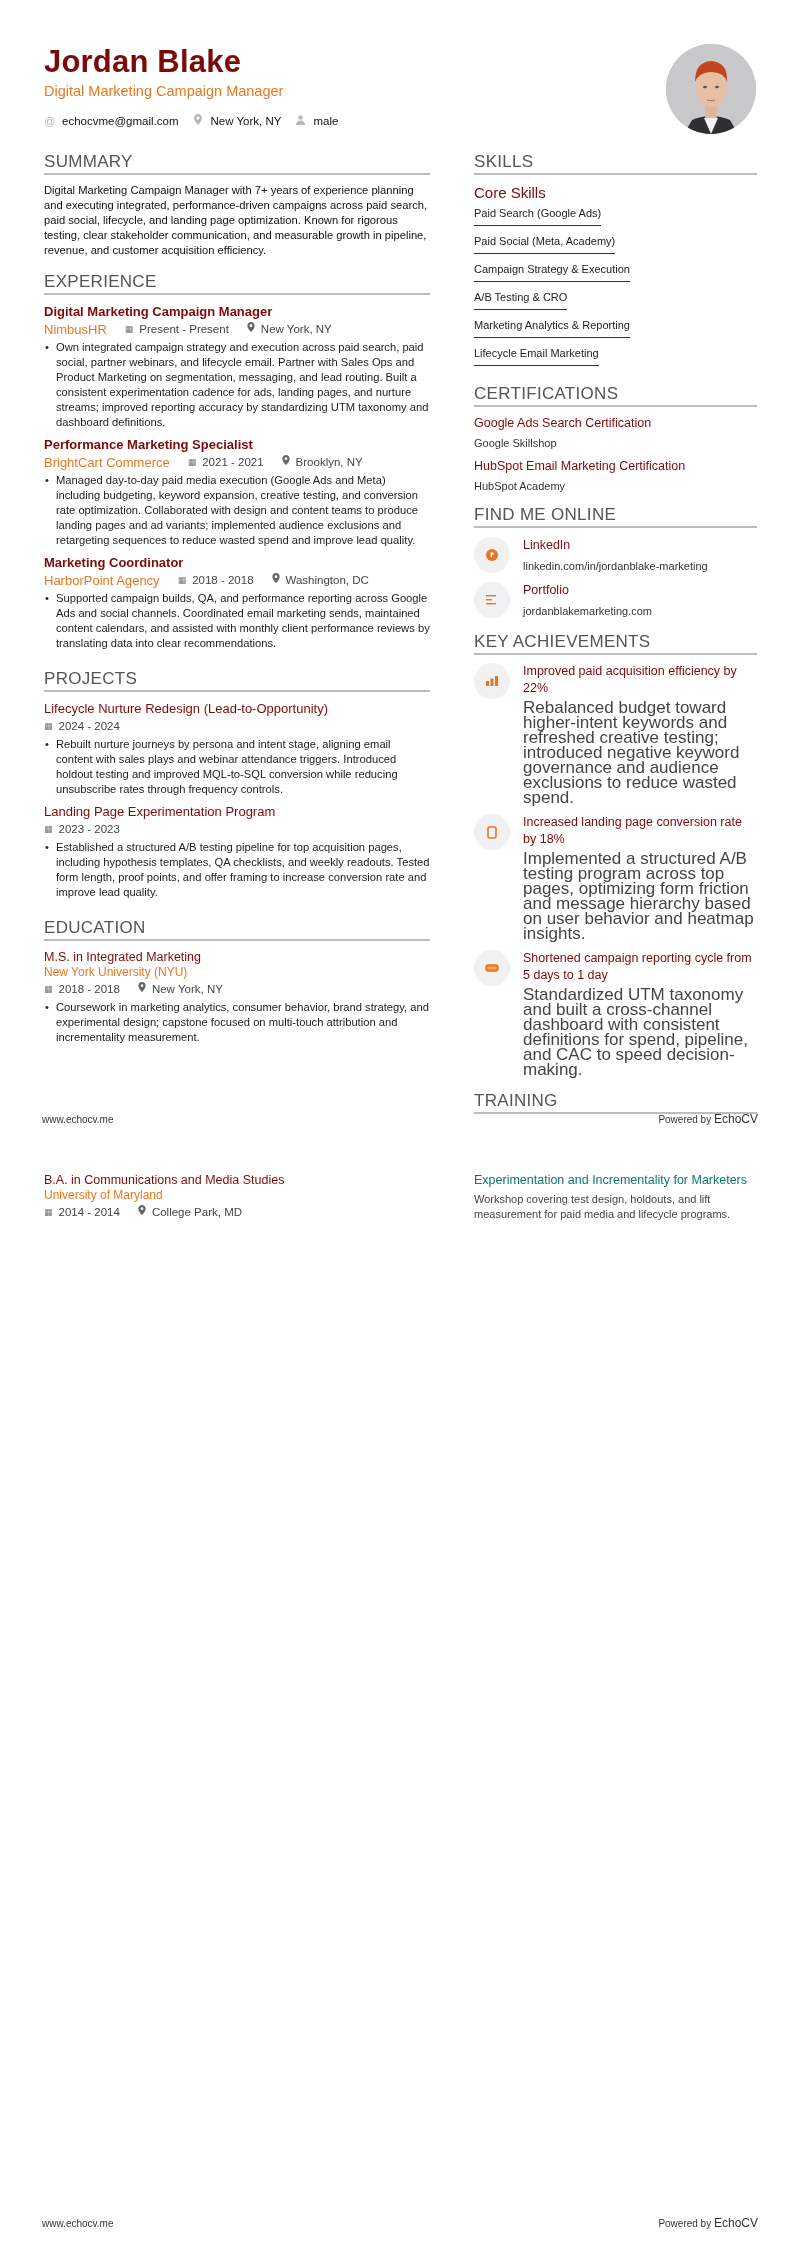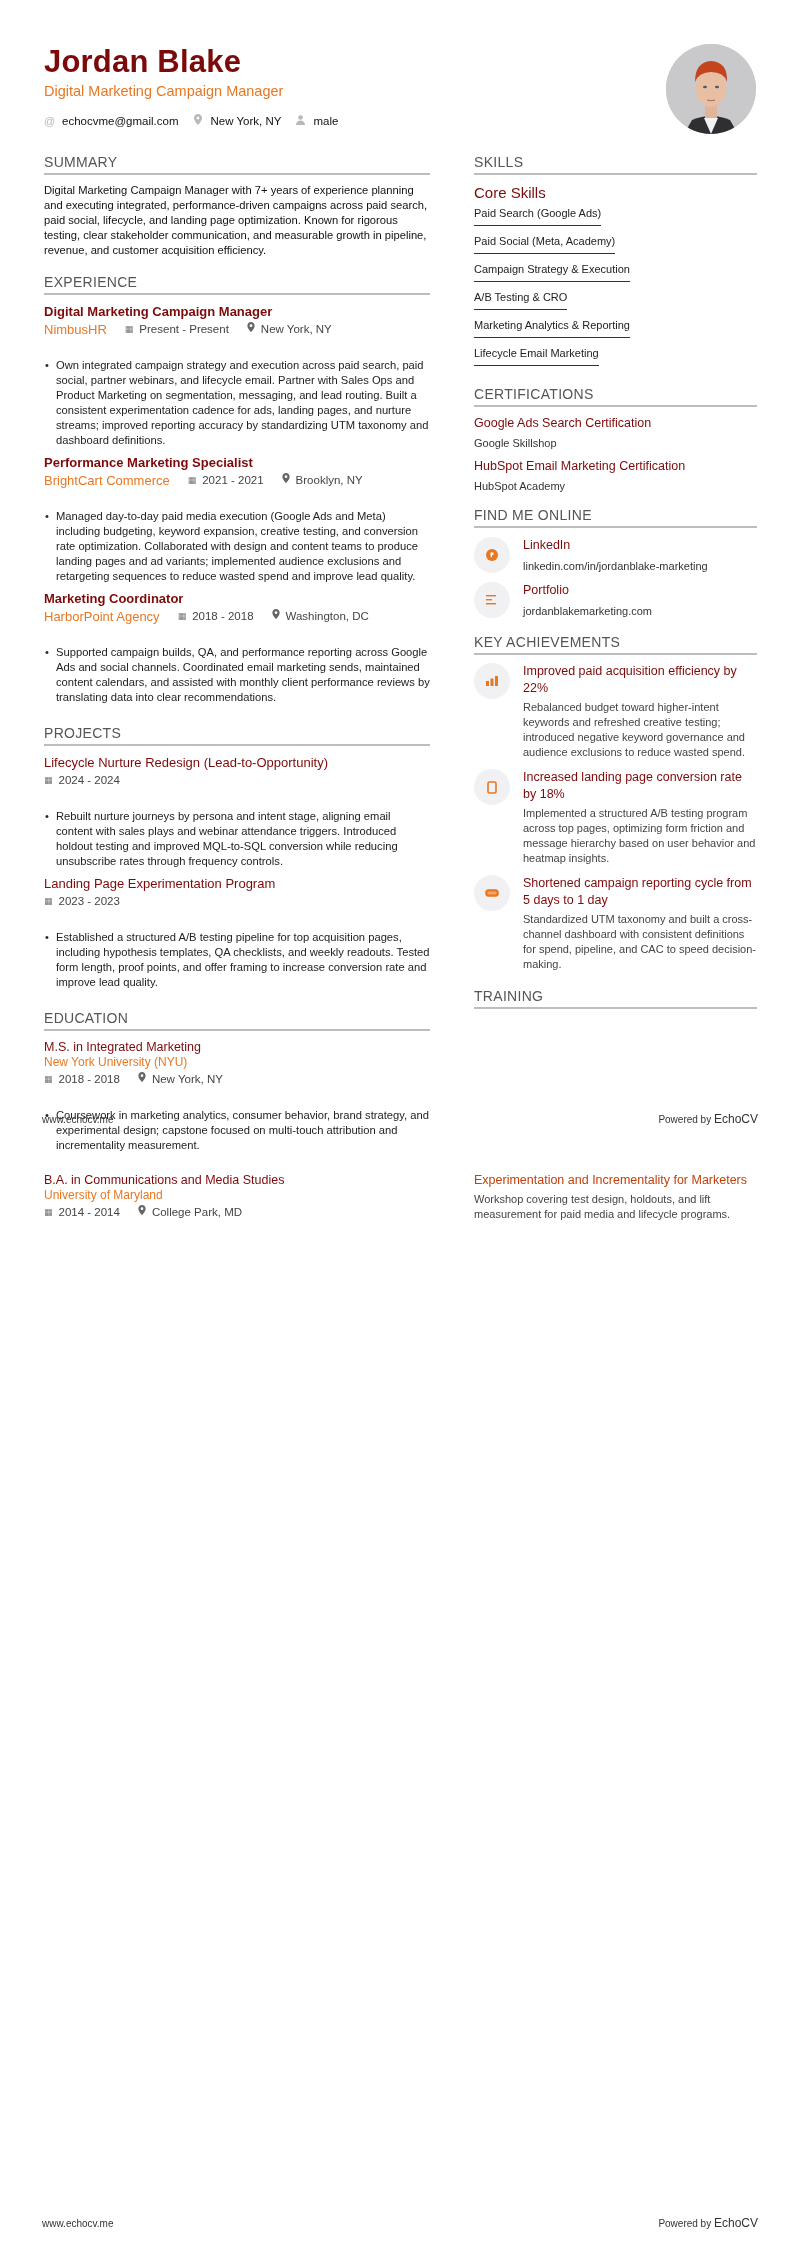--- a/index.html
+++ b/index.html
@@ -13,29 +13,29 @@
   .name { font-size: 31px; font-weight: bold; color: #7d0a0a; line-height: 36px; letter-spacing: 0.2px; }
   .title { font-size: 14.5px; color: #e87722; margin-top: 2px; line-height: 18px; }
   .contact { display: flex; align-items: center; margin-top: 14px; font-size: 11.5px; color: #111; }
   .contact-item { display: flex; align-items: center; margin-right: 14px; }
   .contact-item .ic { color: #b8b8b8; font-size: 11px; margin-right: 8px; width: 10px; text-align: center; }
   .avatar { position: absolute; left: 666px; top: 44px; width: 90px; height: 90px; border-radius: 50%; overflow: hidden; background: #c9c9c9; }
 
   .col-left { position: absolute; left: 44px; width: 386px; }
   .col-right { position: absolute; left: 474px; width: 283px; }
 
-  .sec-title { font-size: 14px; color: #555; letter-spacing: 0.3px; line-height: 16px; padding-bottom: 3px; border-bottom: 2px solid #bdbdbd; margin-bottom: 8px; }
+  .sec-title { font-size: 17px; color: #555; letter-spacing: 0.3px; line-height: 16px; padding-bottom: 3px; border-bottom: 2px solid #bdbdbd; margin-bottom: 8px; }
   .summary { font-size: 11.2px; line-height: 15px; color: #111; }
 
   .job-title { font-size: 13px; font-weight: bold; color: #7d0a0a; line-height: 17px; }
   .meta-row { display: flex; align-items: center; font-size: 11.5px; color: #444; line-height: 17px; margin-top: 1px; }
   .company { color: #e87722; font-size: 13px; margin-right: 18px; }
   .meta-ic { color: #777; font-size: 9px; margin-right: 6px; }
   .meta-gap { margin-right: 18px; }
-  ul.bullets { list-style: none; margin-top: 20px; }
+  ul.bullets { list-style: none; margin-top: 2px; }
   ul.bullets li { position: relative; padding-left: 12px; font-size: 11.2px; line-height: 15px; color: #222; }
   ul.bullets li::before { content: "•"; position: absolute; left: 1px; top: 0; color: #222; }
 
   .proj-title { font-size: 13px; color: #7d0a0a; line-height: 17px; }
   .edu-title { font-size: 12.5px; color: #7d0a0a; line-height: 16px; }
   .edu-school { font-size: 12px; color: #e87722; line-height: 15px; }
 
   .core-title { font-size: 15px; color: #7d0a0a; line-height: 19px; margin-top: 3px; }
   .skill { display: inline-block; font-size: 11px; color: #222; line-height: 14px; padding: 4px 0 5px; border-bottom: 1.5px solid #333; }
   .skill-wrap { margin-bottom: 4px; }
@@ -43,23 +43,23 @@
   .cert-name { font-size: 12.5px; color: #7d0a0a; line-height: 16px; }
   .cert-issuer { font-size: 11px; color: #333; line-height: 14px; margin-top: 5px; margin-bottom: 8px; }
 
   .online-item { display: flex; align-items: center; margin-bottom: 8px; }
   .circle { width: 36px; height: 36px; border-radius: 50%; background: #f1f1f3; display: flex; align-items: center; justify-content: center; flex-shrink: 0; margin-right: 13px; }
   .online-name { font-size: 12.5px; color: #7d0a0a; line-height: 16px; margin-top: 1px; }
   .online-url { font-size: 11px; color: #333; line-height: 14px; margin-top: 6px; }
 
   .ach-item { display: flex; align-items: flex-start; margin-bottom: 9px; }
   .ach-title { font-size: 12.5px; color: #7d0a0a; line-height: 17px; }
-  .ach-desc { font-size: 11px; color: #444; line-height: 15px; margin-top: 3px; }
-
-  .train-title { font-size: 12.5px; color: #c2410c; line-height: 17px; }
+  .ach-desc { font-size: 17px; color: #444; line-height: 15px; margin-top: 3px; }
+
+  .train-title { font-size: 12.5px; color: #0f766e; line-height: 17px; }
   .train-desc { font-size: 11px; color: #444; line-height: 15px; margin-top: 3px; margin-bottom: 8px; }
 
   .footer { position: absolute; left: 42px; width: 716px; display: flex; justify-content: space-between; align-items: baseline; font-size: 10px; color: #333; }
   .footer .brand { font-size: 12px; color: #333; }
 </style>
 </head>
 <body>
 
 <div class="page page1">
 

